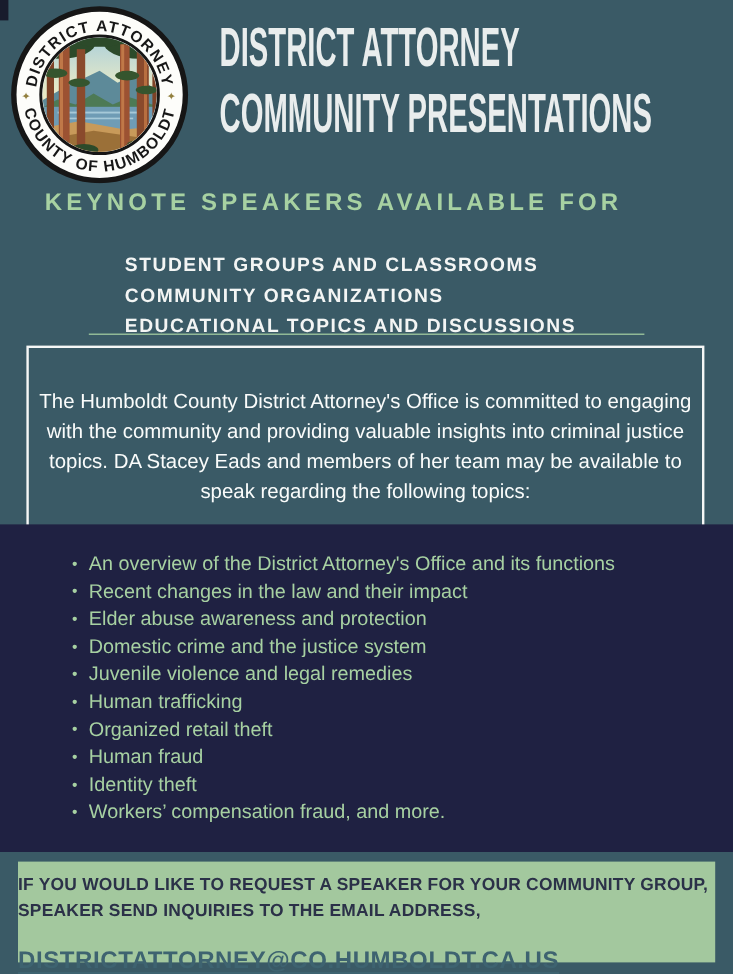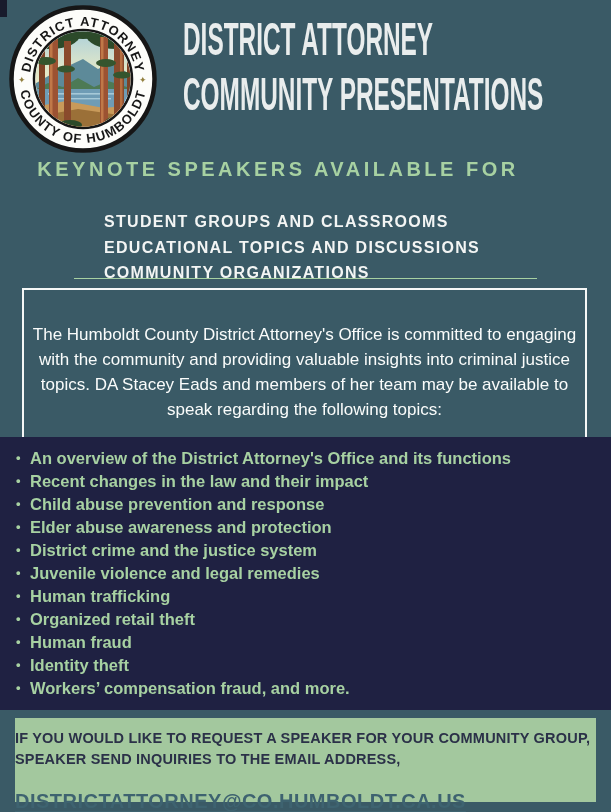--- a/index.html
+++ b/index.html
@@ -39,22 +39,22 @@
     display:flex; align-items:center;
   }
   .intro-box p {
     margin:0; width:100%; padding:0 8px; text-align:center;
     color:#fafcfb; font-size:17px; line-height:25px; font-weight:normal;
   }
 
   
   .topics-section { position:absolute; top:437px; left:0; width:611px; height:273px; background:#1f2142; }
   .topics-list {
-    margin:0; padding:10px 10px 0 16px; list-style:none;
-    color:#a7d1a2; font-size:16.5px; font-weight:bold; line-height:23px;
+    margin:12px; padding:10px 10px 0 48px; list-style:none;
+    color:#a7d1a2; font-size:16.5px; font-weight:normal; line-height:23px;
   }
   .topics-list li { position:relative; padding-left:14px; }
   .topics-list li::before { content:"\2022"; position:absolute; left:0; top:-1px; font-size:13px; }
 
   
   .footer { position:absolute; top:710px; left:0; width:611px; height:102px; background:#3a5a66; }
   .footer-box {
     position:absolute; top:8px; left:15px; width:581px; height:84px;
     background:#a3c89e; box-sizing:border-box; 
     color:#2b3148; font-weight:bold; padding-top:10px;
@@ -139,36 +139,35 @@
   </svg>
 
   <div class="title">
     <div>DISTRICT ATTORNEY</div>
     <div>COMMUNITY PRESENTATIONS</div>
   </div>
 
   <div class="keynote-heading">KEYNOTE SPEAKERS AVAILABLE FOR</div>
   <ul class="audiences">
       <li>STUDENT GROUPS AND CLASSROOMS</li>
+      <li>COMMUNITY ORGANIZATIONS</li>
       <li>EDUCATIONAL TOPICS AND DISCUSSIONS</li>
-      <li>COMMUNITY ORGANIZATIONS</li>
     </ul>
   <div class="divider"></div>
 
   <div class="intro-box">
     <p>The Humboldt County District Attorney's Office is committed to engaging with the community and providing valuable insights into criminal justice topics. DA Stacey Eads and members of her team may be available to speak regarding the following topics:</p>
   </div>
 
   <div class="topics-section">
     <ul class="topics-list">
         <li>An overview of the District Attorney's Office and its functions</li>
         <li>Recent changes in the law and their impact</li>
-        <li>Child abuse prevention and response</li>
         <li>Elder abuse awareness and protection</li>
-        <li>District crime and the justice system</li>
+        <li>Domestic crime and the justice system</li>
         <li>Juvenile violence and legal remedies</li>
         <li>Human trafficking</li>
         <li>Organized retail theft</li>
         <li>Human fraud</li>
         <li>Identity theft</li>
         <li>Workers’ compensation fraud, and more.</li>
       </ul>
   </div>
 
   <div class="footer">

